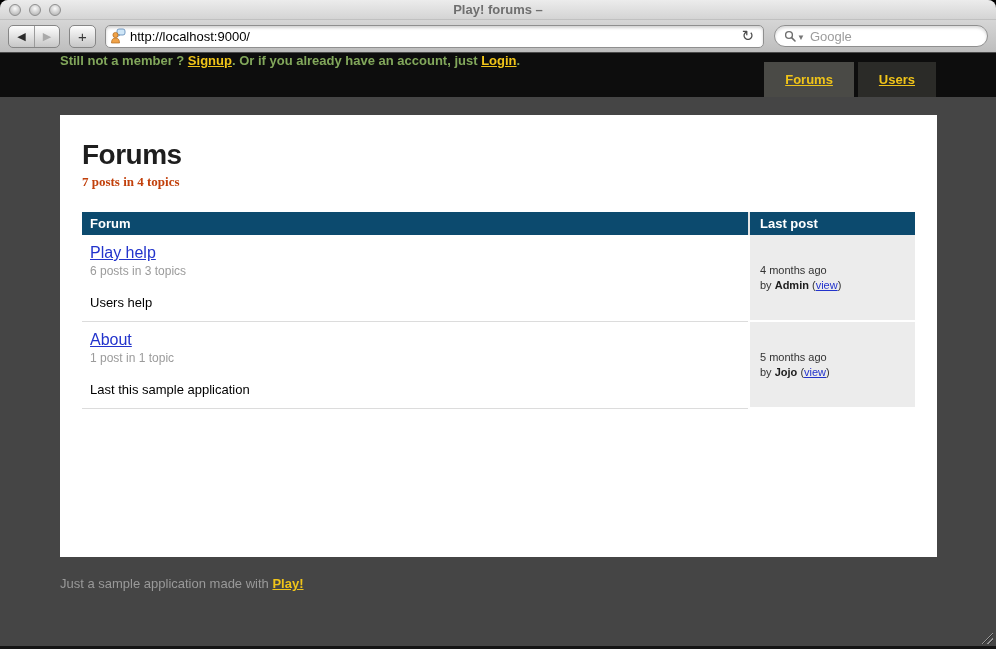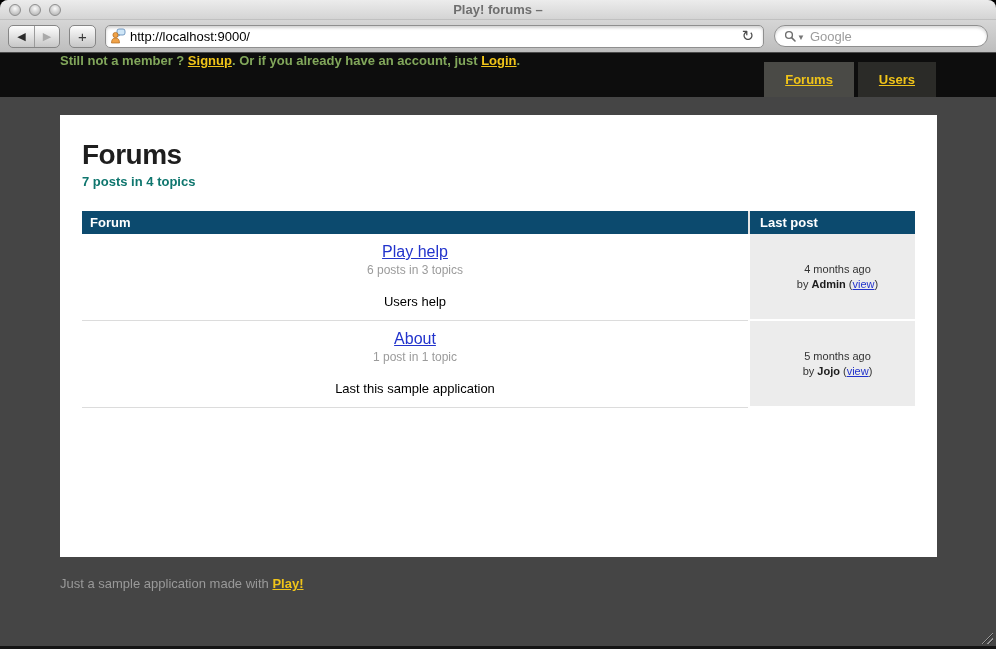--- a/index.html
+++ b/index.html
@@ -73,27 +73,27 @@
   .tab.active { background:#4a4a46; }
   .tab.inactive { background:#2b2b28; }
 
   
   .page-body { flex:1; display:flex; flex-direction:column; background:#454545; }
   .card {
     margin:18px 0 0 60px; width:877px; height:442px; background:#fff;
     padding:16px 22px; flex:none;
   }
   .page-title { font-size:28px; font-weight:bold; color:#1e1e1e; margin-top:8px; letter-spacing:-0.5px; }
-  .page-subtitle { font-size:13px; font-weight:bold; color:#0f766e; margin:3px 0 22px; }
+  .page-subtitle { font-size:13px; font-weight:bold; color:#c2410c; margin:3px 0 22px;font-family:Liberation Serif, serif; }
 
   .forum-table { width:833px; }
   .t-head { display:flex; background:#0c4a6e; color:#fff; font-size:13px; font-weight:bold; }
   .t-head .c-forum { width:666px; padding:4px 8px; }
   .t-head .c-last { flex:1; padding:4px 10px; border-left:2px solid #e5e5e5; }
-  .t-row { display:flex;text-align:center; }
+  .t-row { display:flex; }
   .cell-forum { width:666px; padding:9px 8px 11px; border-bottom:1px solid #dcdcdc; }
   .forum-link { font-size:16px; color:#2233cc; text-decoration:underline; }
   .forum-stats { font-size:12px; color:#9b9b9b; margin-top:2px; }
   .forum-desc { font-size:13px; color:#000; margin-top:17px; }
   .cell-last {
     flex:1; background:#ececec; border-left:2px solid #fff; border-bottom:2px solid #fff;
     font-size:11px; color:#333; display:flex; flex-direction:column; justify-content:center;
     padding-left:10px; line-height:1.35;
   }
   .t-row:first-of-type .cell-last { border-top:2px solid #fff; }

